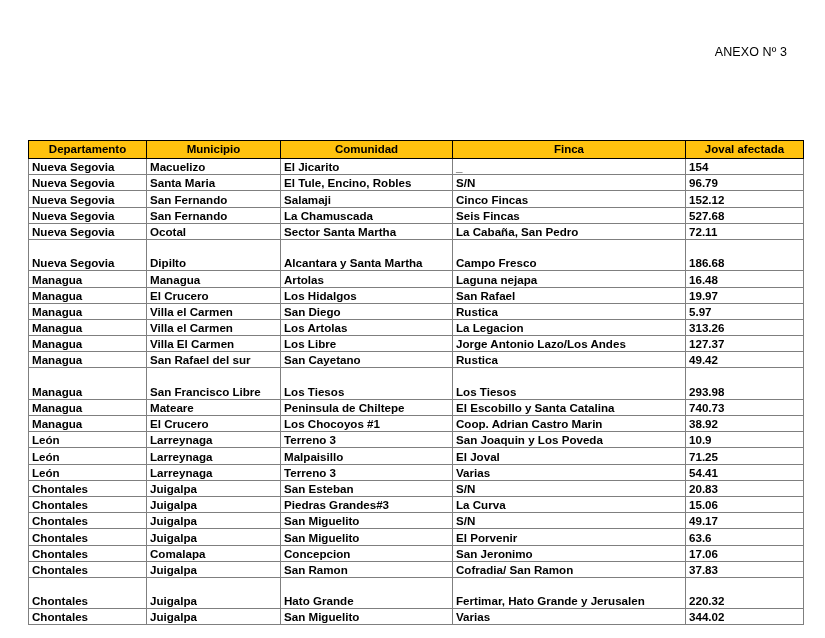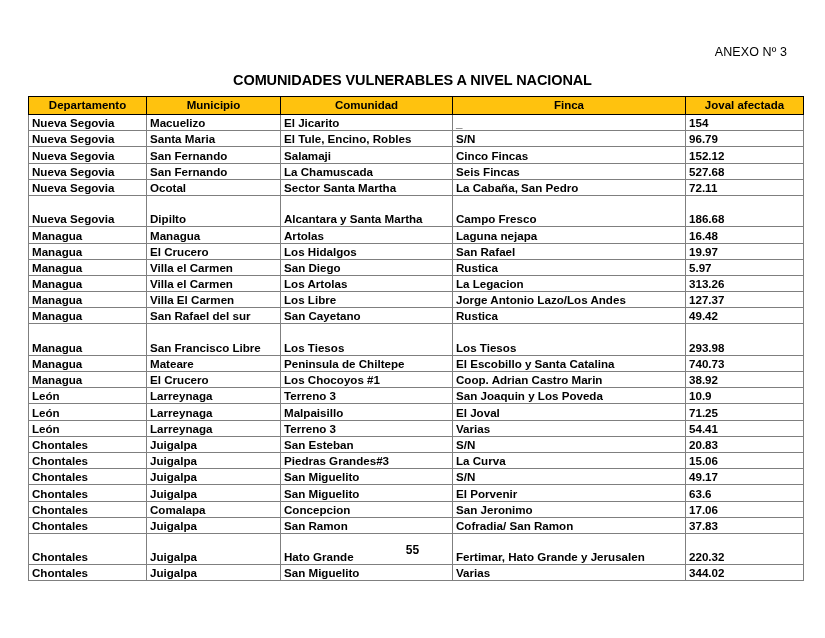--- a/index.html
+++ b/index.html
@@ -43,20 +43,21 @@
     position: absolute;
     top: 96px;
     left: 28px;
     width: 775px;
   }
   table.main {
     border-collapse: collapse;
     table-layout: fixed;
     width: 775px;
     font-size: 11.5px;
+    margin-top: 44px;
   }
   table.main col.c1 { width: 118px; }
   table.main col.c2 { width: 134px; }
   table.main col.c3 { width: 172px; }
   table.main col.c4 { width: 233px; }
   table.main col.c5 { width: 118px; }
 
   table.main th {
     background: #FFC20E;
     border: 1px solid #000000;
@@ -99,21 +100,20 @@
     font-weight: bold;
   }
 </style>
 </head>
 <body>
 
 <div class="page">
 
   <div class="anexo-label">ANEXO Nº 3</div>
 
-  <div class="doc-title">COMUNIDADES VULNERABLES A NIVEL NACIONAL</div>
 
   <div class="table-wrap">
     <table class="main">
       <colgroup>
         <col class="c1">
           <col class="c2">
           <col class="c3">
           <col class="c4">
           <col class="c5">
       </colgroup>
@@ -306,15 +306,14 @@
             <td>Chontales</td>
             <td>Juigalpa</td>
             <td>San Miguelito</td>
             <td>Varias</td>
             <td>344.02</td>
           </tr>
         </tbody>
     </table>
   </div>
 
-  <div class="page-number">55</div>
 
 </div>
 
 </body></html>

